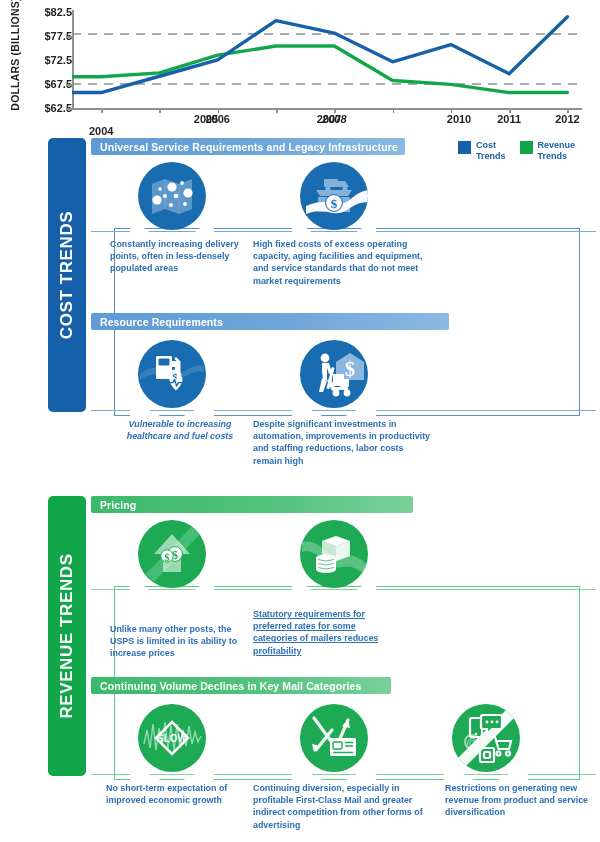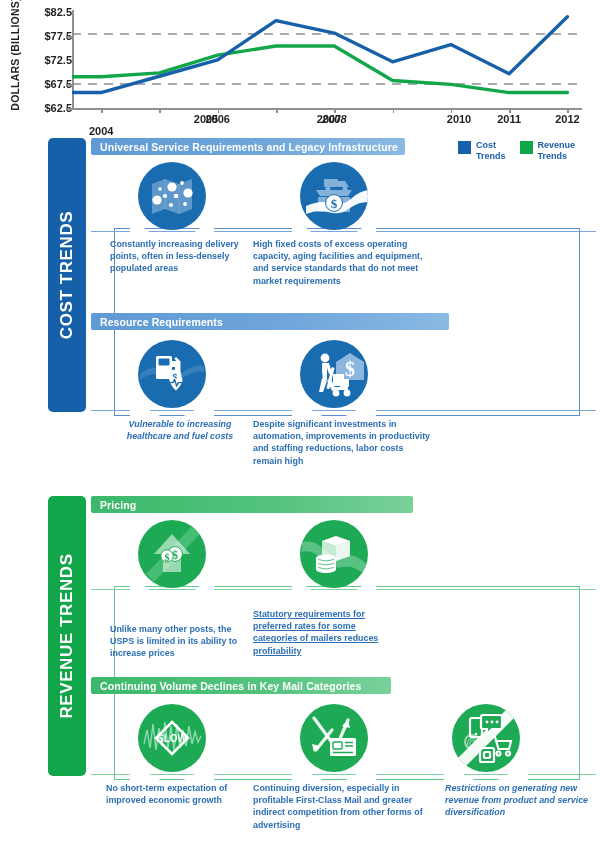--- a/index.html
+++ b/index.html
@@ -409,16 +409,16 @@
         <rect x="28" y="44" width="14" height="14" rx="1.6"></rect>
         <rect x="32" y="48" width="6" height="6" rx="1"></rect>
       </g>
     </svg>
     <svg class="icon-notch" style="left:396px;top:268px;" viewBox="0 0 84 16">
       <path d="M0 2 Q 8 2 14 6 Q 28 18 42 18 Q 56 18 70 6 Q 76 2 84 2 L84 16 L0 16 Z" fill="#ffffff"></path>
     </svg>
 
     <div class="cap" style="left:58px;top:286px;width:140px;">No short-term expectation of improved economic growth</div>
     <div class="cap" style="left:205px;top:286px;width:188px;">Continuing diversion, especially in profitable First-Class Mail and greater indirect competition from other forms of advertising</div>
-    <div class="cap" style="left:397px;top:286px;width:150px;font-style:italic;">Restrictions on generating new revenue from product and service diversification</div>
+    <div class="cap" style="left:397px;top:286px;width:150px;">Restrictions on generating new revenue from product and service diversification</div>
   </div>
 
 </div>
 
 </body></html>

